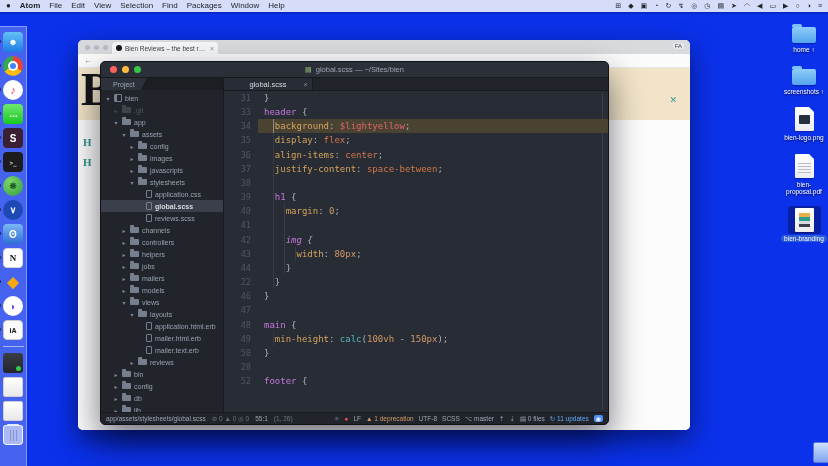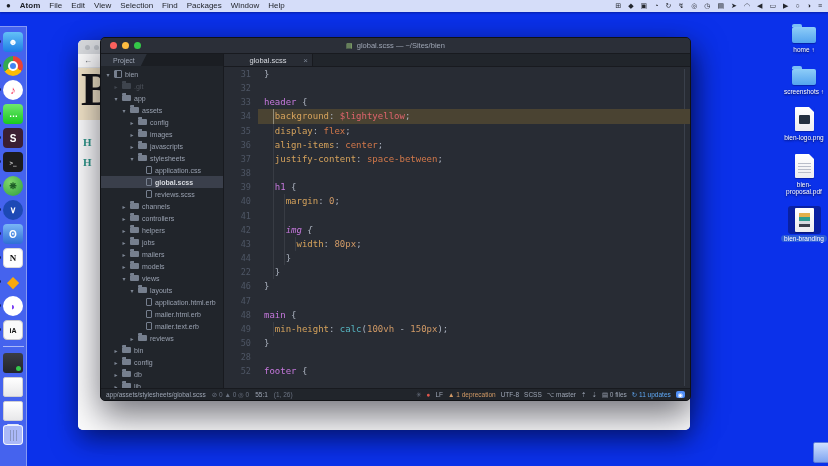--- a/index.html
+++ b/index.html
@@ -82,21 +82,21 @@
   .c-toolbar{height:13px;background:#fbfbfc;border-bottom:1px solid #e4e6ea;display:flex;align-items:center;
              padding:0 6px;font-size:8px;color:#5f6368;flex:none}
   .c-page{flex:1;position:relative;background:#fcfcfd}
   .c-hero{height:52px;background:#f2e4c8;position:relative}
   .c-big{position:absolute;left:3px;top:-5px;font-family:"Liberation Serif",serif;font-weight:bold;font-size:46px;color:#15151a}
   .c-spark{position:absolute;right:13px;top:27px;color:#2f9e8f;font-size:9px}
   .c-links{position:absolute;left:5px;top:68px;display:flex;flex-direction:column;gap:8px;
            font-family:"Liberation Serif",serif;font-weight:bold;color:#2d9488;font-size:11px}
 
   
-  .atom{position:absolute;left:100px;top:37px;width:591px;height:364px;border-radius:5px;background:#282c34;
+  .atom{position:absolute;left:100px;top:61px;width:509px;height:364px;border-radius:5px;background:#282c34;
         box-shadow:0 14px 34px rgba(0,0,15,.55);z-index:30;display:flex;flex-direction:column;overflow:hidden;
         border:1px solid #101216;box-sizing:border-box}
   .a-title{height:15px;background:#2b2f38;border-bottom:1px solid #181a1f;display:flex;align-items:center;position:relative;flex:none}
   .a-lights{position:absolute;left:9px;top:4px;display:flex;gap:5px}
   .a-light{width:7px;height:7px;border-radius:50%}
   .red-l{background:#fc615d}.yel-l{background:#fdbc40}.grn-l{background:#34c748}
   .a-title-text{margin:0 auto;font-size:7.5px;color:#9da5b4;display:flex;gap:4px;align-items:center}
   .a-title-ic{color:#98c379;font-size:7px}
   .a-body{flex:1;display:flex;min-height:0}
   .a-side{width:122px;background:#21252b;border-right:1px solid #181a1f;display:flex;flex-direction:column;flex:none}
@@ -468,24 +468,20 @@
           <span class="a-tab-close">×</span>
         </div>
       </div>
       <div class="a-code" id="code">
         <div class="a-scroll"></div>
       <div class="cl">
             <span class="cl-g">31</span>
             <div class="cl-c"><span class="cl-t" style="padding-left: 0px;"><span class="tk-punc">}</span></span></div>
           </div>
           <div class="cl">
-            <span class="cl-g">32</span>
-            <div class="cl-c"><span class="cl-t" style="padding-left: 0px;"></span></div>
-          </div>
-          <div class="cl">
             <span class="cl-g">33</span>
             <div class="cl-c"><span class="cl-t" style="padding-left: 0px;"><span class="tk-sel">header</span><span class="tk-punc"> {</span></span></div>
           </div>
           <div class="cl hl">
             <span class="cl-g">34</span>
             <div class="cl-c"><span class="guide" style="left: 14.84px;"></span><span class="cl-t" style="padding-left: 10.84px;"><span class="tk-prop">background</span><span class="tk-punc">: </span><span class="tk-var">$lightyellow</span><span class="tk-punc">;</span></span></div>
           </div>
           <div class="cl">
             <span class="cl-g">35</span>
             <div class="cl-c"><span class="guide" style="left: 14.84px;"></span><span class="cl-t" style="padding-left: 10.84px; margin-top: 16px;"><span class="tk-prop">display</span><span class="tk-punc">: </span><span class="tk-val">flex</span><span class="tk-punc">;</span></span></div>

